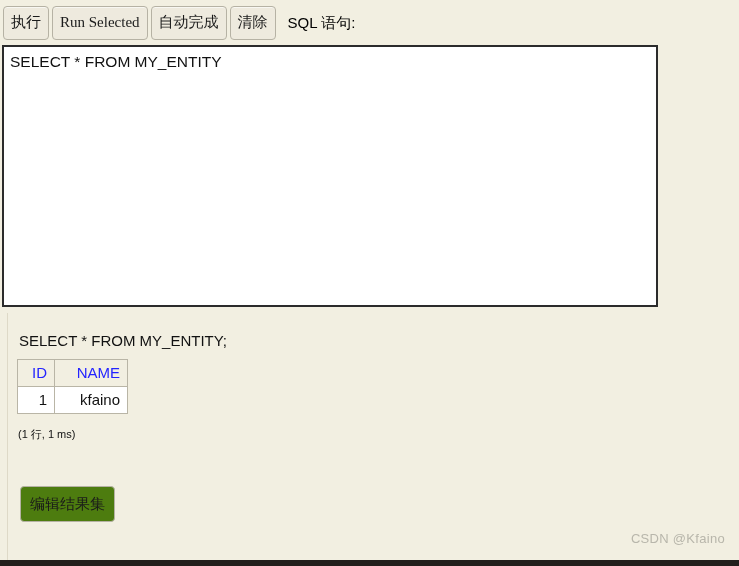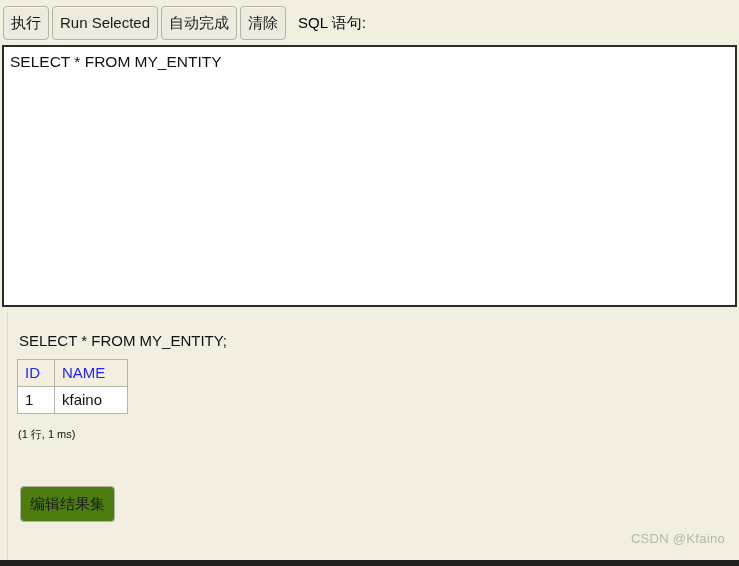--- a/index.html
+++ b/index.html
@@ -35,42 +35,42 @@
     display: flex;
     align-items: center;
     padding-left: 3px;
     box-sizing: border-box;
   }
   .tb-btn {
     background: #eeeade;
     border: 1px solid #b6b2a4;
     border-radius: 4px;
     color: #1a1a1a;
-    font-family: Liberation Sans, sans-serif;
+    font-family: Liberation Serif, serif;
     font-size: 15px;
     line-height: 1;
     padding: 8px 7px 9px 7px;
     margin-right: 3px;
     cursor: pointer;
     white-space: nowrap;
     box-shadow: 0 1px 0 rgba(255,255,255,0.6) inset;
   }
   .tb-label {
     margin-left: 9px;
     font-size: 15px;
     color: #000;
     white-space: nowrap;
   }
 
   
   .sql-editor-wrap {
     position: absolute;
     left: 2px;
     top: 45px;
-    width: 735px;
+    width: 656px;
     height: 262px;
     box-sizing: border-box;
     border: 2px solid #2b2b2b;
     background: #ffffff;
   }
   .sql-editor {
     width: 100%;
     height: 100%;
     border: 0;
     outline: none;
@@ -118,21 +118,21 @@
     position: absolute;
     left: 9px;
     top: 46px;
     border-collapse: collapse;
     font-size: 15px;
   }
   .result-table th,
   .result-table td {
     border: 1px solid #b9b5a6;
     padding: 4px 7px 5px 7px;
-    text-align: left;
+    text-align: right;
     font-weight: normal;
     white-space: nowrap;
   }
   .result-table th {
     background: #f2efe1;
     color: #2424ff;
   }
   .result-table td {
     background: #ffffff;
     color: #111111;

